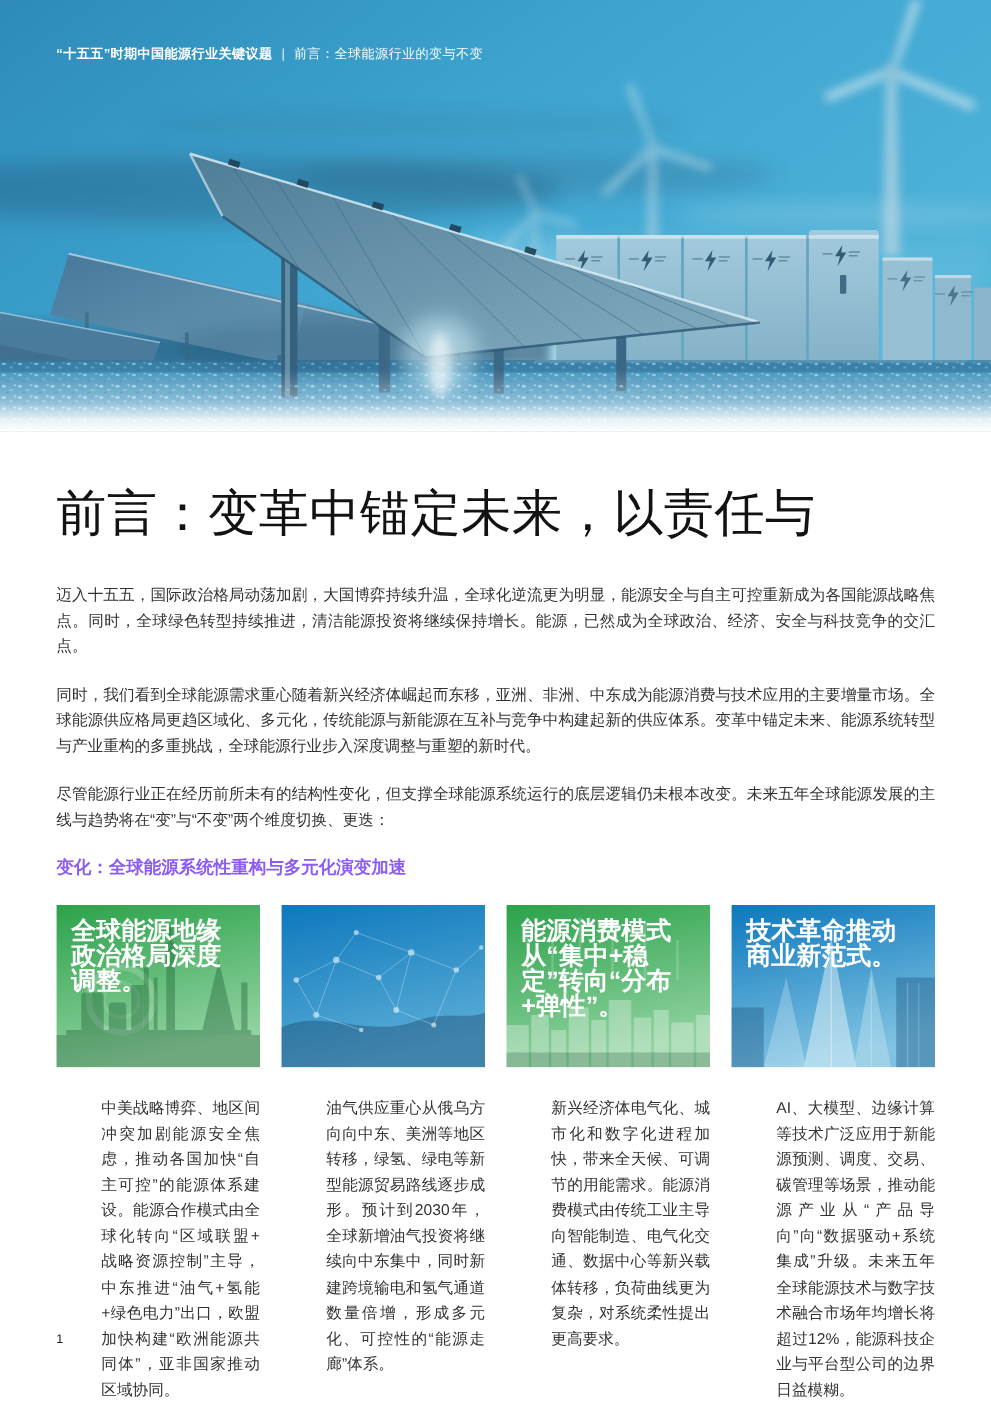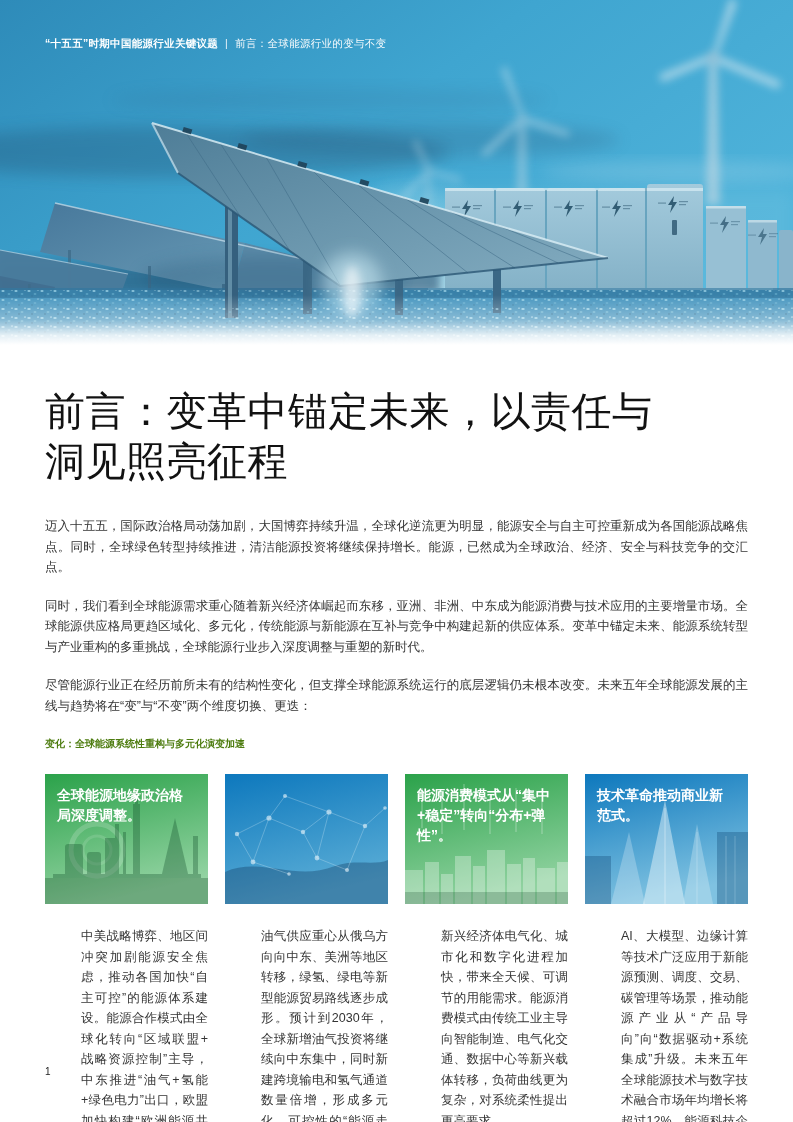--- a/index.html
+++ b/index.html
@@ -25,31 +25,31 @@
   .content{position:absolute;top:345px;left:0;width:793px;padding:0 45px;box-sizing:border-box;}
   h1.title{
     margin:41px 0 30px;font-weight:400;color:#121212;
     font-size:40px;line-height:50px;letter-spacing:.5px;
   }
   h1.title span{display:block;}
   .intro p{
     margin:0 0 18px;font-size:12.5px;line-height:20.5px;color:#333333;text-align:justify;
   }
   .section-heading{
-    margin:8px 0 21px;font-size:10px;line-height:19px;font-weight:700;color:#4d7c0f;
+    margin:8px 0 21px;font-size:14px;line-height:19px;font-weight:700;color:#8b5cf6;
   }
 
   
   .cards{display:flex;gap:17px;}
   .card{width:163px;flex:0 0 163px;}
   .card-img{position:relative;width:163px;height:130px;overflow:hidden;}
   .card-img svg{position:absolute;top:0;left:0;}
   .card-title{
     position:absolute;top:0;left:0;right:0;padding:11px 12px 0;
-    color:#ffffff;font-weight:700;font-size:14px;line-height:20px;
+    color:#ffffff;font-weight:700;font-size:20px;line-height:20px;
   }
   .card-body{
     margin-top:22px;font-size:12.5px;line-height:20.5px;color:#333333;text-align:justify;margin-left:36px;
   }
 
   .page-number{position:absolute;left:45px;top:1066px;font-size:10px;color:#222222;}
 </style>
 </head>
 <body>
 
@@ -252,21 +252,20 @@
     </svg>
 
     <div class="breadcrumb">
       <span class="b">“十五五”时期中国能源行业关键议题</span><span class="sep">|</span><span class="l">前言：全球能源行业的变与不变</span>
     </div>
   </div>
 
   <div class="content">
     <h1 class="title">
       <span>前言：变革中锚定未来，以责任与</span>
-      <span>洞见照亮征程</span>
     </h1>
 
     <div class="intro">
       <p>迈入十五五，国际政治格局动荡加剧，大国博弈持续升温，全球化逆流更为明显，能源安全与自主可控重新成为各国能源战略焦点。同时，全球绿色转型持续推进，清洁能源投资将继续保持增长。能源，已然成为全球政治、经济、安全与科技竞争的交汇点。</p>
       <p>同时，我们看到全球能源需求重心随着新兴经济体崛起而东移，亚洲、非洲、中东成为能源消费与技术应用的主要增量市场。全球能源供应格局更趋区域化、多元化，传统能源与新能源在互补与竞争中构建起新的供应体系。变革中锚定未来、能源系统转型与产业重构的多重挑战，全球能源行业步入深度调整与重塑的新时代。</p>
       <p>尽管能源行业正在经历前所未有的结构性变化，但支撑全球能源系统运行的底层逻辑仍未根本改变。未来五年全球能源发展的主线与趋势将在“变”与“不变”两个维度切换、更迭：</p>
     </div>
 
     <div class="section-heading">变化：全球能源系统性重构与多元化演变加速</div>
 

